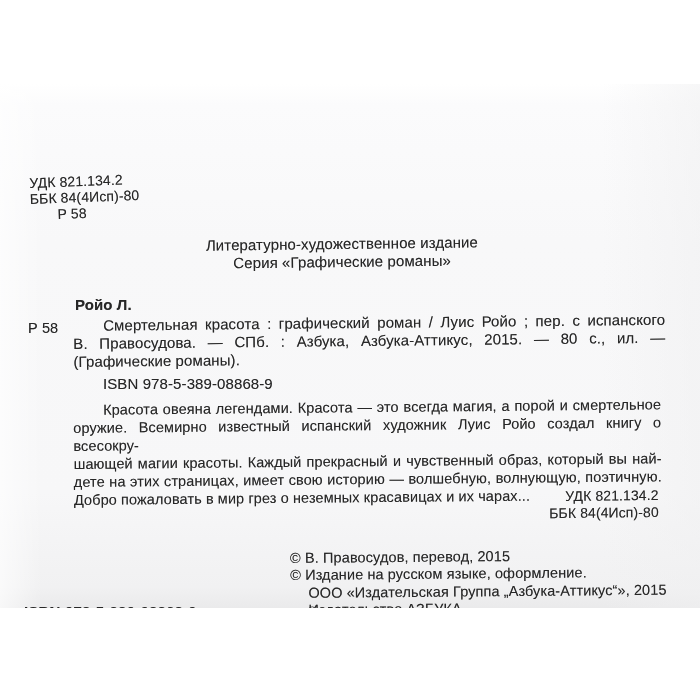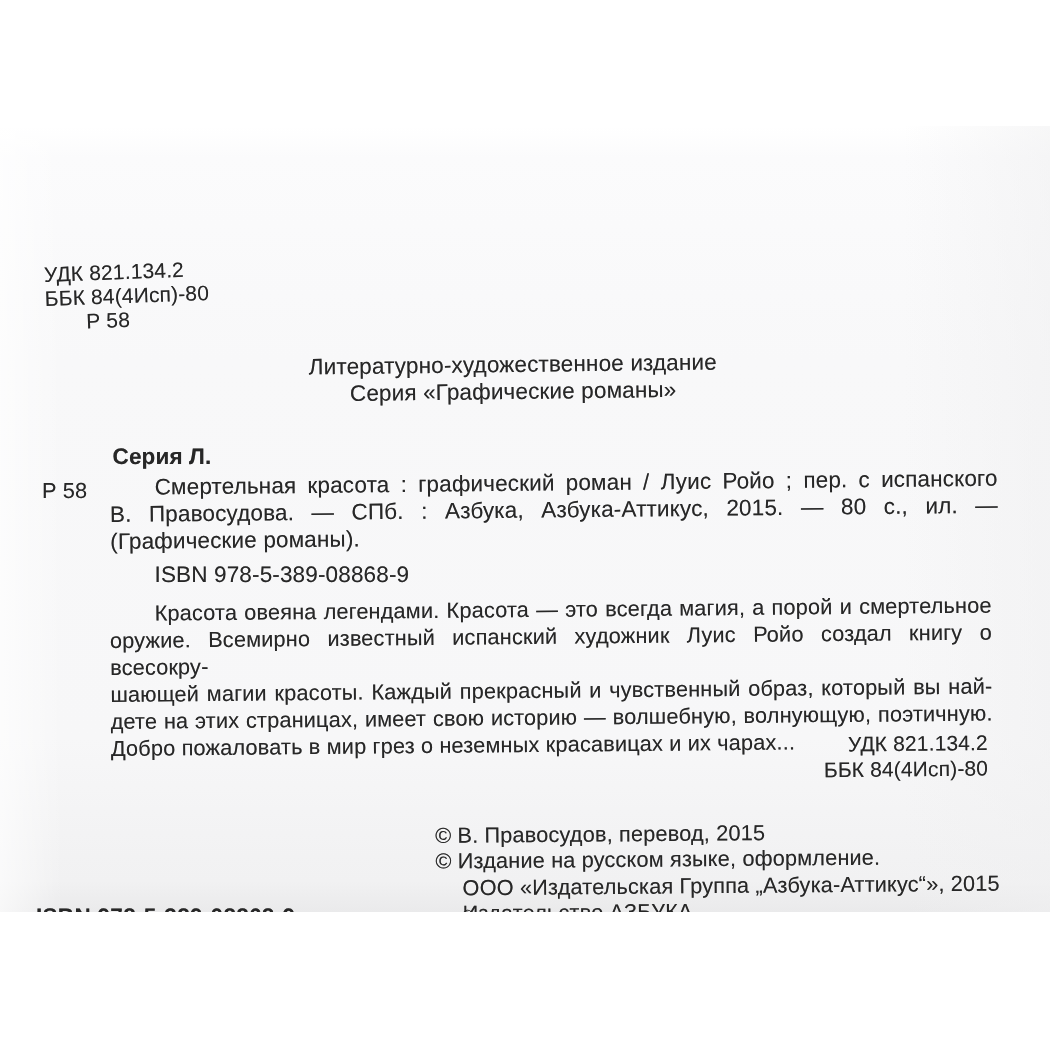--- a/index.html
+++ b/index.html
@@ -87,21 +87,21 @@
       <div>УДК 821.134.2</div>
       <div>ББК 84(4Исп)-80</div>
       <div class="code-line">Р 58</div>
     </div>
 
     <div class="edition">
       <div>Литературно-художественное издание</div>
       <div>Серия «Графические романы»</div>
     </div>
 
-    <div class="author">Серия Л.</div>
+    <div class="author">Ройо Л.</div>
 
     <div class="entry-code">Р 58</div>
 
     <div class="bib">
       <div class="jline first">Смертельная красота : графический роман / Луис Ройо ; пер. с испанского</div>
       <div class="jline">В. Правосудова. — СПб. : Азбука, Азбука-Аттикус, 2015. — 80 с., ил. —</div>
       <div class="last">(Графические романы).</div>
     </div>
 
     <div class="isbn-top">ISBN 978-5-389-08868-9</div>

